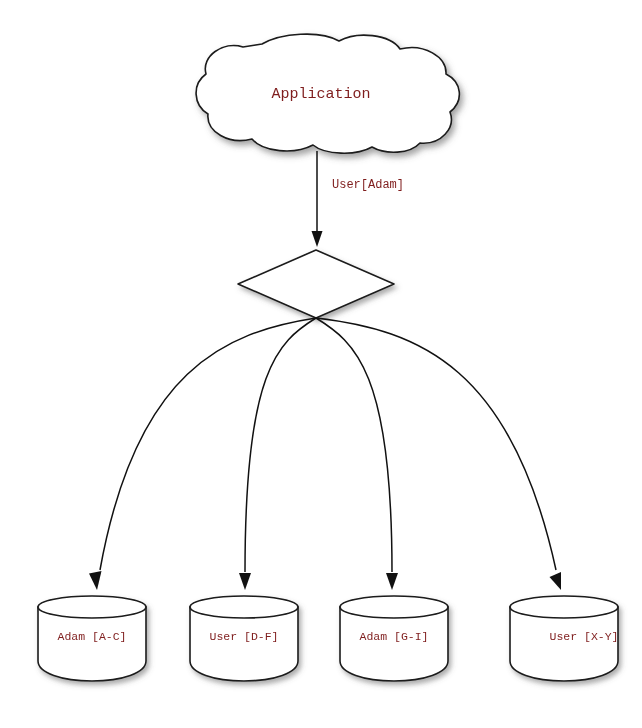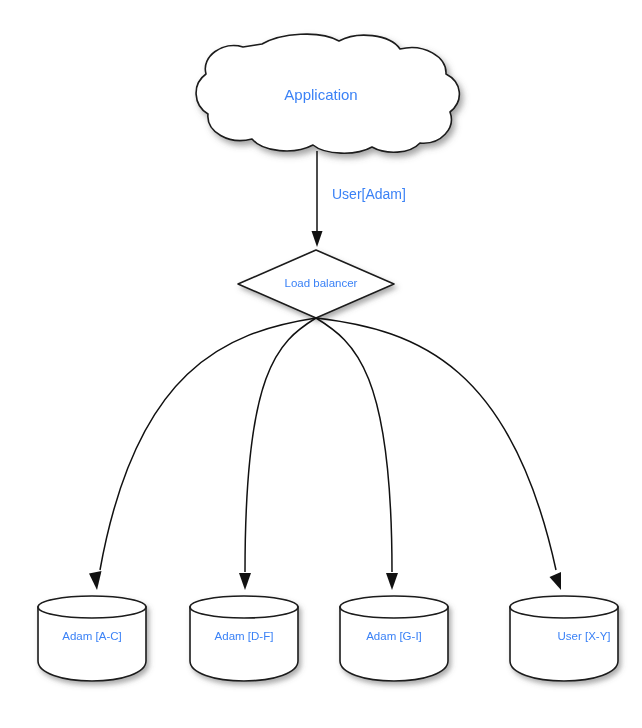--- a/index.html
+++ b/index.html
@@ -42,43 +42,43 @@
     fill: none;
     stroke: #111111;
     stroke-width: 1.5;
   }
   .arrow-head {
     fill: #111111;
     stroke: none;
   }
   .node-label {
     position: absolute;
-    color: #3b82f6;
-    font-family: Liberation Sans, sans-serif;
+    color: #7f1d1d;
+    font-family: Liberation Mono, monospace;
     white-space: nowrap;
     -webkit-font-smoothing: antialiased;
   }
   .label-application {
     font-size: 15px;
     left: 0;
     top: 86px;
     width: 642px;
     text-align: center;
   }
   .label-loadbalancer {
     font-size: 11.5px;
     left: 0;
     top: 277px;
     width: 642px;
     text-align: center;
   }
   .label-edge-user {
-    font-size: 14px;
+    font-size: 12px;
     left: 332px;
-    top: 186px;
+    top: 178px;
   }
   .label-db {
     font-size: 11.5px;
     text-align: center;
     top: 630px;
     width: 120px;
   }
   .label-db-0 { left: 32px; }
   .label-db-1 { left: 184px; }
   .label-db-2 { left: 334px; }
@@ -183,23 +183,22 @@
         C 594 681, 618 673, 618 661
         L 618 607 Z"></path>
       <ellipse class="cyl-top" cx="564" cy="607" rx="54" ry="11"></ellipse>
     </g>
   </svg>
 
   <div class="node-label label-application">Application</div>
 
   <div class="node-label label-edge-user">User[Adam]</div>
 
-  <div class="node-label label-loadbalancer">Load balancer</div>
 
   <div class="node-label label-db label-db-0">Adam [A-C]</div>
 
-  <div class="node-label label-db label-db-1">Adam [D-F]</div>
+  <div class="node-label label-db label-db-1">User [D-F]</div>
 
   <div class="node-label label-db label-db-2">Adam [G-I]</div>
 
   <div class="node-label label-db label-db-3">User [X-Y]</div>
 
 </div>
 
 </body></html>

